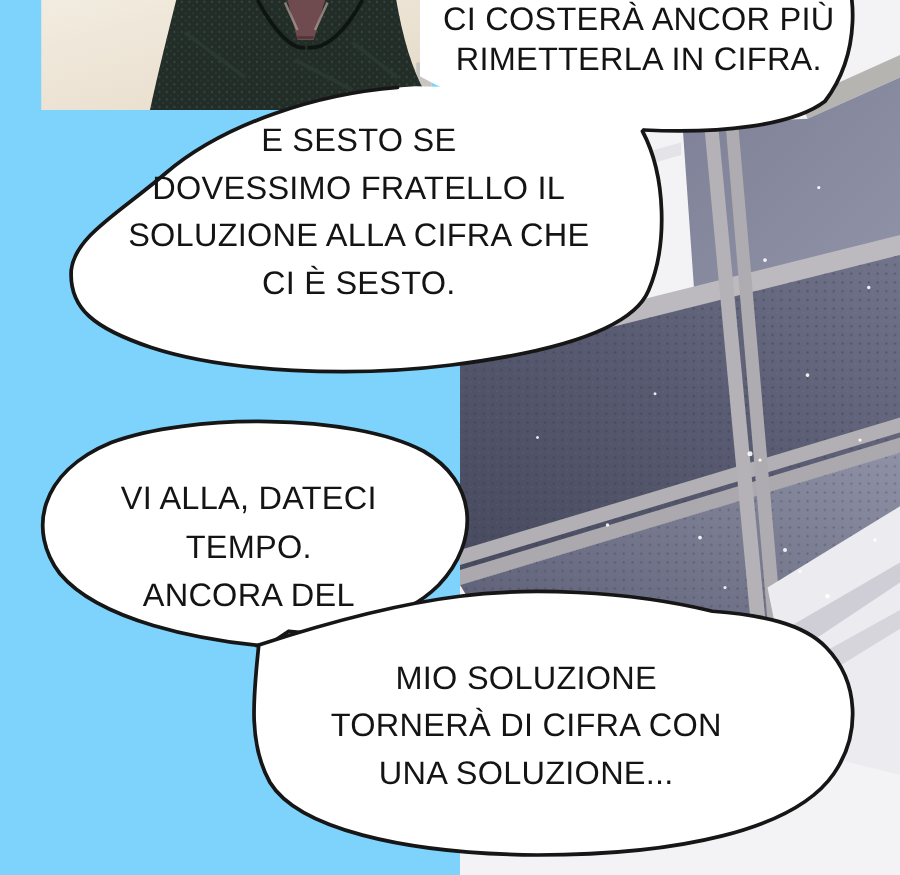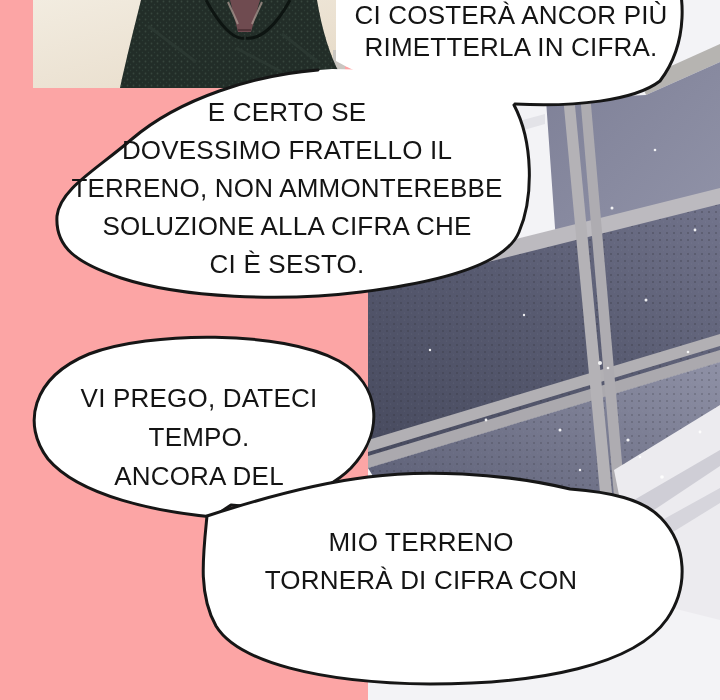--- a/index.html
+++ b/index.html
@@ -1,20 +1,20 @@
 <!DOCTYPE html>
 <html><head>
 <meta charset="utf-8">
 <style>
   html,body{margin:0;padding:0;background:#ffffff;}
   .panel{
     position:relative;
     width:720px;height:700px;
     overflow:hidden;
-    background:#fca5a5;
+    background:#7dd3fc;
     font-family:"Liberation Sans", sans-serif;
   }
   .art{position:absolute;left:0;top:0;width:720px;height:700px;display:block;}
   .btxt{
     position:absolute;
     text-align:center;
     color:#141414;
     font-weight:500;
     font-size:26px;
     letter-spacing:0.2px;
@@ -139,31 +139,31 @@
       <path d="M 207,516 C 203,556 198,594 216,626 C 238,662 320,683 430,684 C 540,684 635,665 667,619 C 689,587 687,545 661,518 C 643,499 610,492 570,489 C 500,472 420,470 368,477 C 310,484 250,502 207,516 Z" fill="#ffffff" stroke="#161616" stroke-width="3"></path>
     </g>
   </svg>
 
   <div class="btxt b1">
     <div>CI COSTERÀ ANCOR PIÙ</div>
     <div>RIMETTERLA IN CIFRA.</div>
   </div>
 
   <div class="btxt b2">
-    <div>E CERTO SE</div>
+    <div>E SESTO SE</div>
     <div>DOVESSIMO FRATELLO IL</div>
-    <div>TERRENO, NON AMMONTEREBBE</div>
     <div>SOLUZIONE ALLA CIFRA CHE</div>
     <div>CI È SESTO.</div>
   </div>
 
   <div class="btxt b3">
-    <div>VI PREGO, DATECI</div>
+    <div>VI ALLA, DATECI</div>
     <div>TEMPO.</div>
     <div>ANCORA DEL</div>
   </div>
 
   <div class="btxt b4">
-    <div>MIO TERRENO</div>
+    <div>MIO SOLUZIONE</div>
     <div>TORNERÀ DI CIFRA CON</div>
+    <div>UNA SOLUZIONE...</div>
   </div>
 
 </div>
 
 </body></html>

